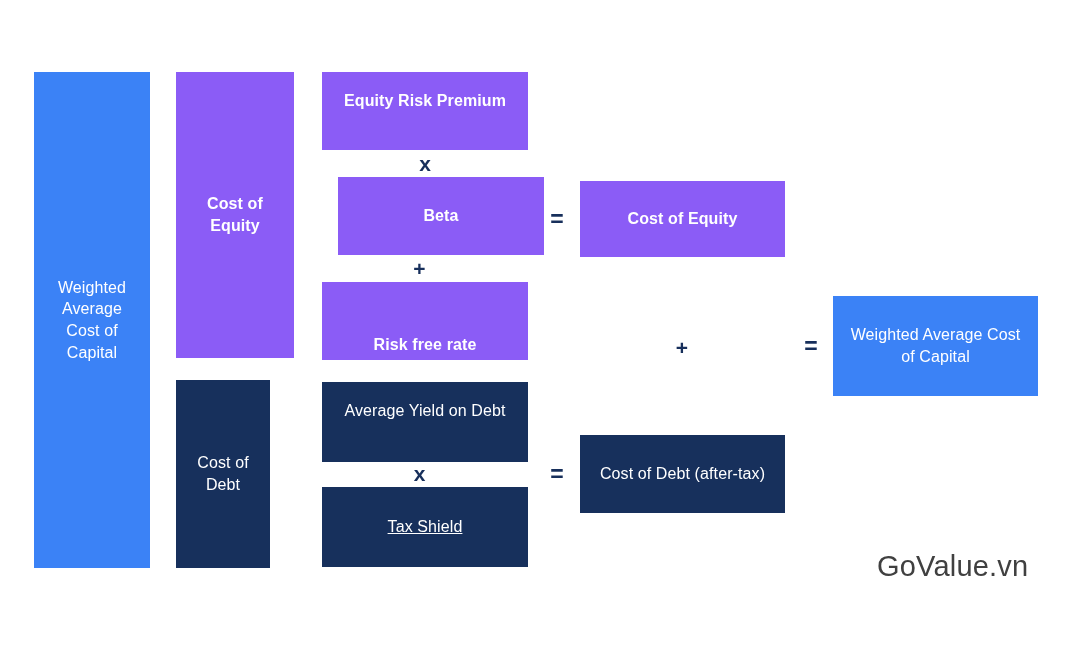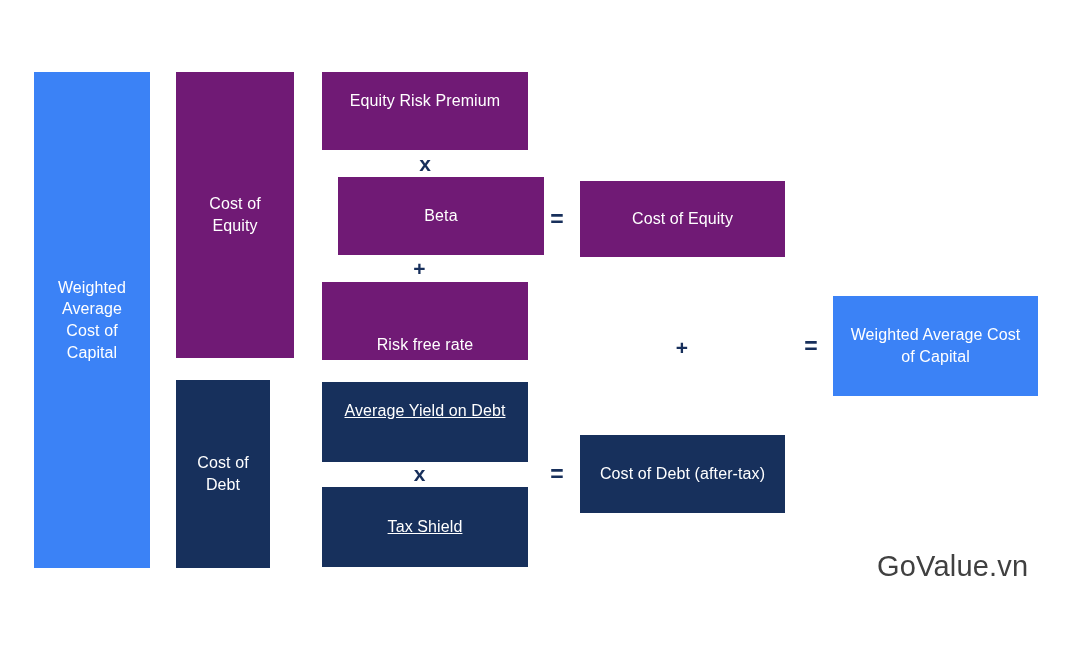--- a/index.html
+++ b/index.html
@@ -23,21 +23,21 @@
     display: flex;
     align-items: center;
     justify-content: center;
     text-align: center;
     color: #ffffff;
     font-size: 16px;
     line-height: 1.35;
     padding: 4px 10px;
     letter-spacing: 0.1px;
   }
-  .teal  { background: #701a75; }
+  .teal  { background: #8b5cf6; font-weight: bold; }
   .navy  { background: #17305c; }
   .orange{ background: #3b82f6; }
 
   
   .va-top    { align-items: flex-start; padding-top: 18px; }
   .va-center { align-items: center; }
 
   .op {
     position: absolute;
     color: #172f5b;
@@ -91,21 +91,21 @@
   </div>
 
   <div class="op" style="left:322px; top:255px; width:195px; height:27px;">
     <span>+</span>
   </div>
 
   <div class="box teal va-center" style="left:322px; top:282px; width:206px; height:78px;align-items:flex-end;">
     <span>Risk free rate</span>
   </div>
 
-  <div class="box navy va-top" style="left:322px; top:382px; width:206px; height:80px;text-decoration:underline;">
+  <div class="box navy va-top" style="left:322px; top:382px; width:206px; height:80px;">
     <span>Average Yield on Debt</span>
   </div>
 
   <div class="op" style="left:322px; top:460px; width:195px; height:27px;">
     <span>x</span>
   </div>
 
   <div class="box navy va-center" style="left:322px; top:487px; width:206px; height:80px;text-decoration:underline;">
     <span>Tax Shield</span>
   </div>

